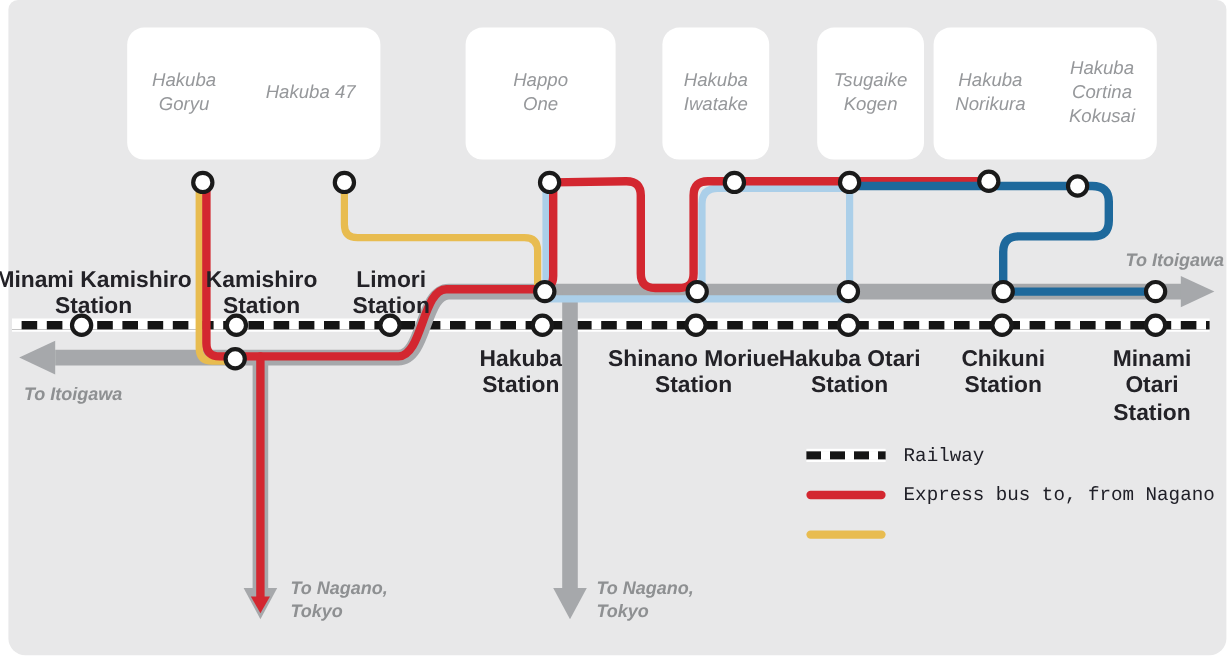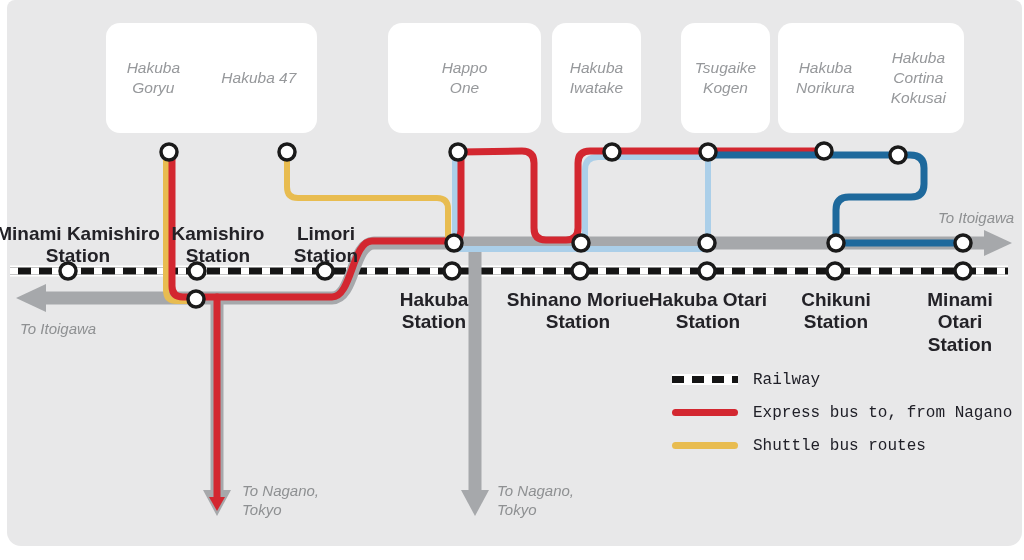--- a/index.html
+++ b/index.html
@@ -8,21 +8,21 @@
   .panel{position:absolute;left:7px;top:0;width:1015px;height:546px;background:#e8e8e9;
          border-radius:8px 8px 14px 14px;}
   svg.map{position:absolute;left:0;top:0;}
   .lbl{position:absolute;white-space:pre-line;}
   .station{font-size:19px;font-weight:700;color:#232227;line-height:1.18;text-align:center;
            transform:translateX(-50%);}
   .ski-box{position:absolute;top:23px;height:110px;background:#ffffff;border-radius:14px;
            display:flex;align-items:center;justify-content:space-around;}
   .ski{font-size:15.5px;font-style:italic;color:#96989b;line-height:1.3;text-align:center;
        white-space:pre-line;}
-  .dir{font-size:15px;font-style:italic;color:#8e9092;line-height:1.25;}
+  .dir{font-size:15px;font-style:italic;color:#8e9092;line-height:1.25;font-weight:bold;}
   .legend{position:absolute;left:672px;top:363px;font-family:Liberation Mono, monospace;}
   .legend-row{display:flex;align-items:center;height:33px;}
   .swatch{width:66px;flex:0 0 66px;margin-right:15px;}
   .sw-railway{height:7px;background:repeating-linear-gradient(90deg,#151515 0 12px,#ffffff 12px 20px);
               border-top:2px solid #ffffff;border-bottom:2px solid #ffffff;}
   .sw-express{height:7px;background:#d32730;border-radius:4px;}
   .sw-local{height:7px;border-radius:4px;
             background:linear-gradient(90deg,#b5d6ea 0 34%,#5f9fca 34% 67%,#25709f 67% 100%);}
   .sw-shuttle{height:7px;background:#e8bc50;border-radius:4px;}
   .sw-ski{height:17px;background:#ffffff;border-radius:9px;}
@@ -101,21 +101,21 @@
       <circle cx="835" cy="271" r="8"></circle>
       <circle cx="963" cy="271" r="8"></circle>
     </g>
   </svg>
 
   <div class="ski-box" style="left:106px;width:211px;">
     <div class="ski">Hakuba
 Goryu</div>
     <div class="ski">Hakuba 47</div>
   </div>
-  <div class="ski-box" style="left:388px;width:153px;">
+  <div class="ski-box" style="left:388px;width:125px;">
     <div class="ski">Happo
 One</div>
   </div>
   <div class="ski-box" style="left:552px;width:89px;">
     <div class="ski">Hakuba
 Iwatake</div>
   </div>
   <div class="ski-box" style="left:665px;width:89px;margin-left:16px;">
     <div class="ski">Tsugaike
 Kogen</div>
@@ -156,16 +156,15 @@
     <div class="legend-row">
       <div class="swatch sw-railway"></div>
       <div class="legend-label">Railway</div>
     </div>
     <div class="legend-row">
       <div class="swatch sw-express"></div>
       <div class="legend-label">Express bus to, from Nagano</div>
     </div>
     <div class="legend-row">
       <div class="swatch sw-shuttle"></div>
-      <div class="legend-label">Shuttle bus routes</div>
     </div>
   </div>
 </div>
 
 </body></html>

